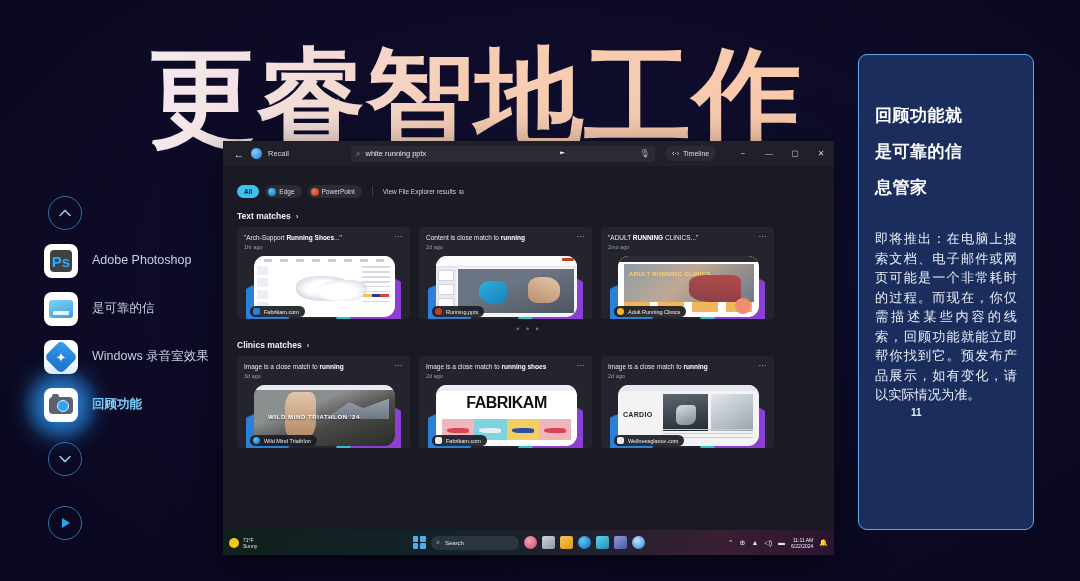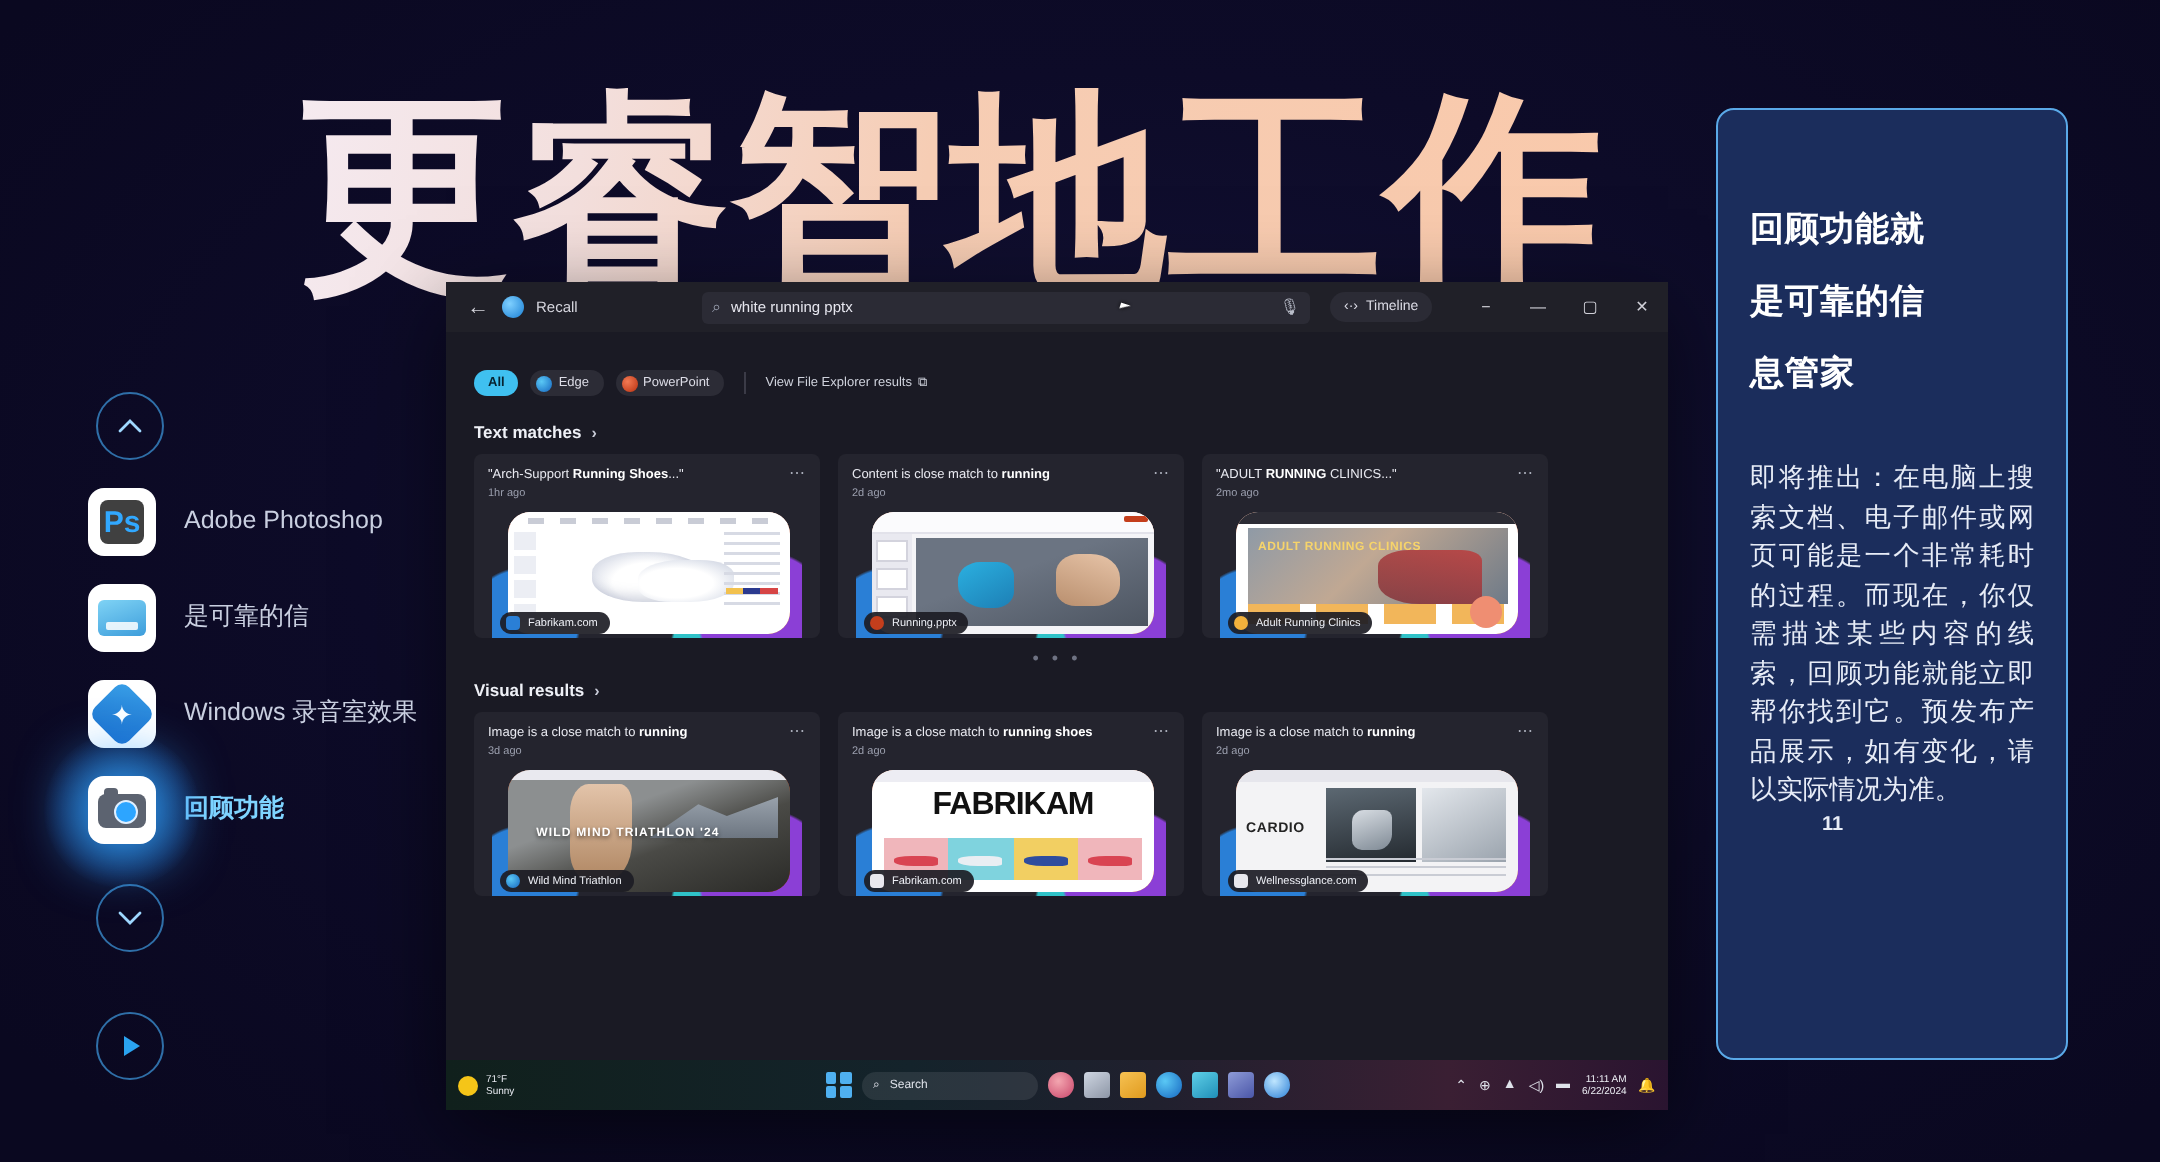--- a/index.html
+++ b/index.html
@@ -612,21 +612,21 @@
               <span class="pd" style="background:#f2b13c;border-radius:50%"></span>
               <span>Adult Running Clinics</span>
             </div>
           </div>
         </div>
       </div>
 
       <div class="pager">• • •</div>
 
       <div class="sec-h" style="margin-top:6px">
-        <span>Visual results</span>
+        <span>Clinics matches</span>
         <span class="car">›</span>
       </div>
 
       <div class="cards">
         <div class="card">
           <div class="dots">⋯</div>
           <div class="card-title"><span>Image is a close match to </span><b>running</b></div>
           <div class="card-time">3d ago</div>
           <div class="thumb">
             <div class="blob"></div>

